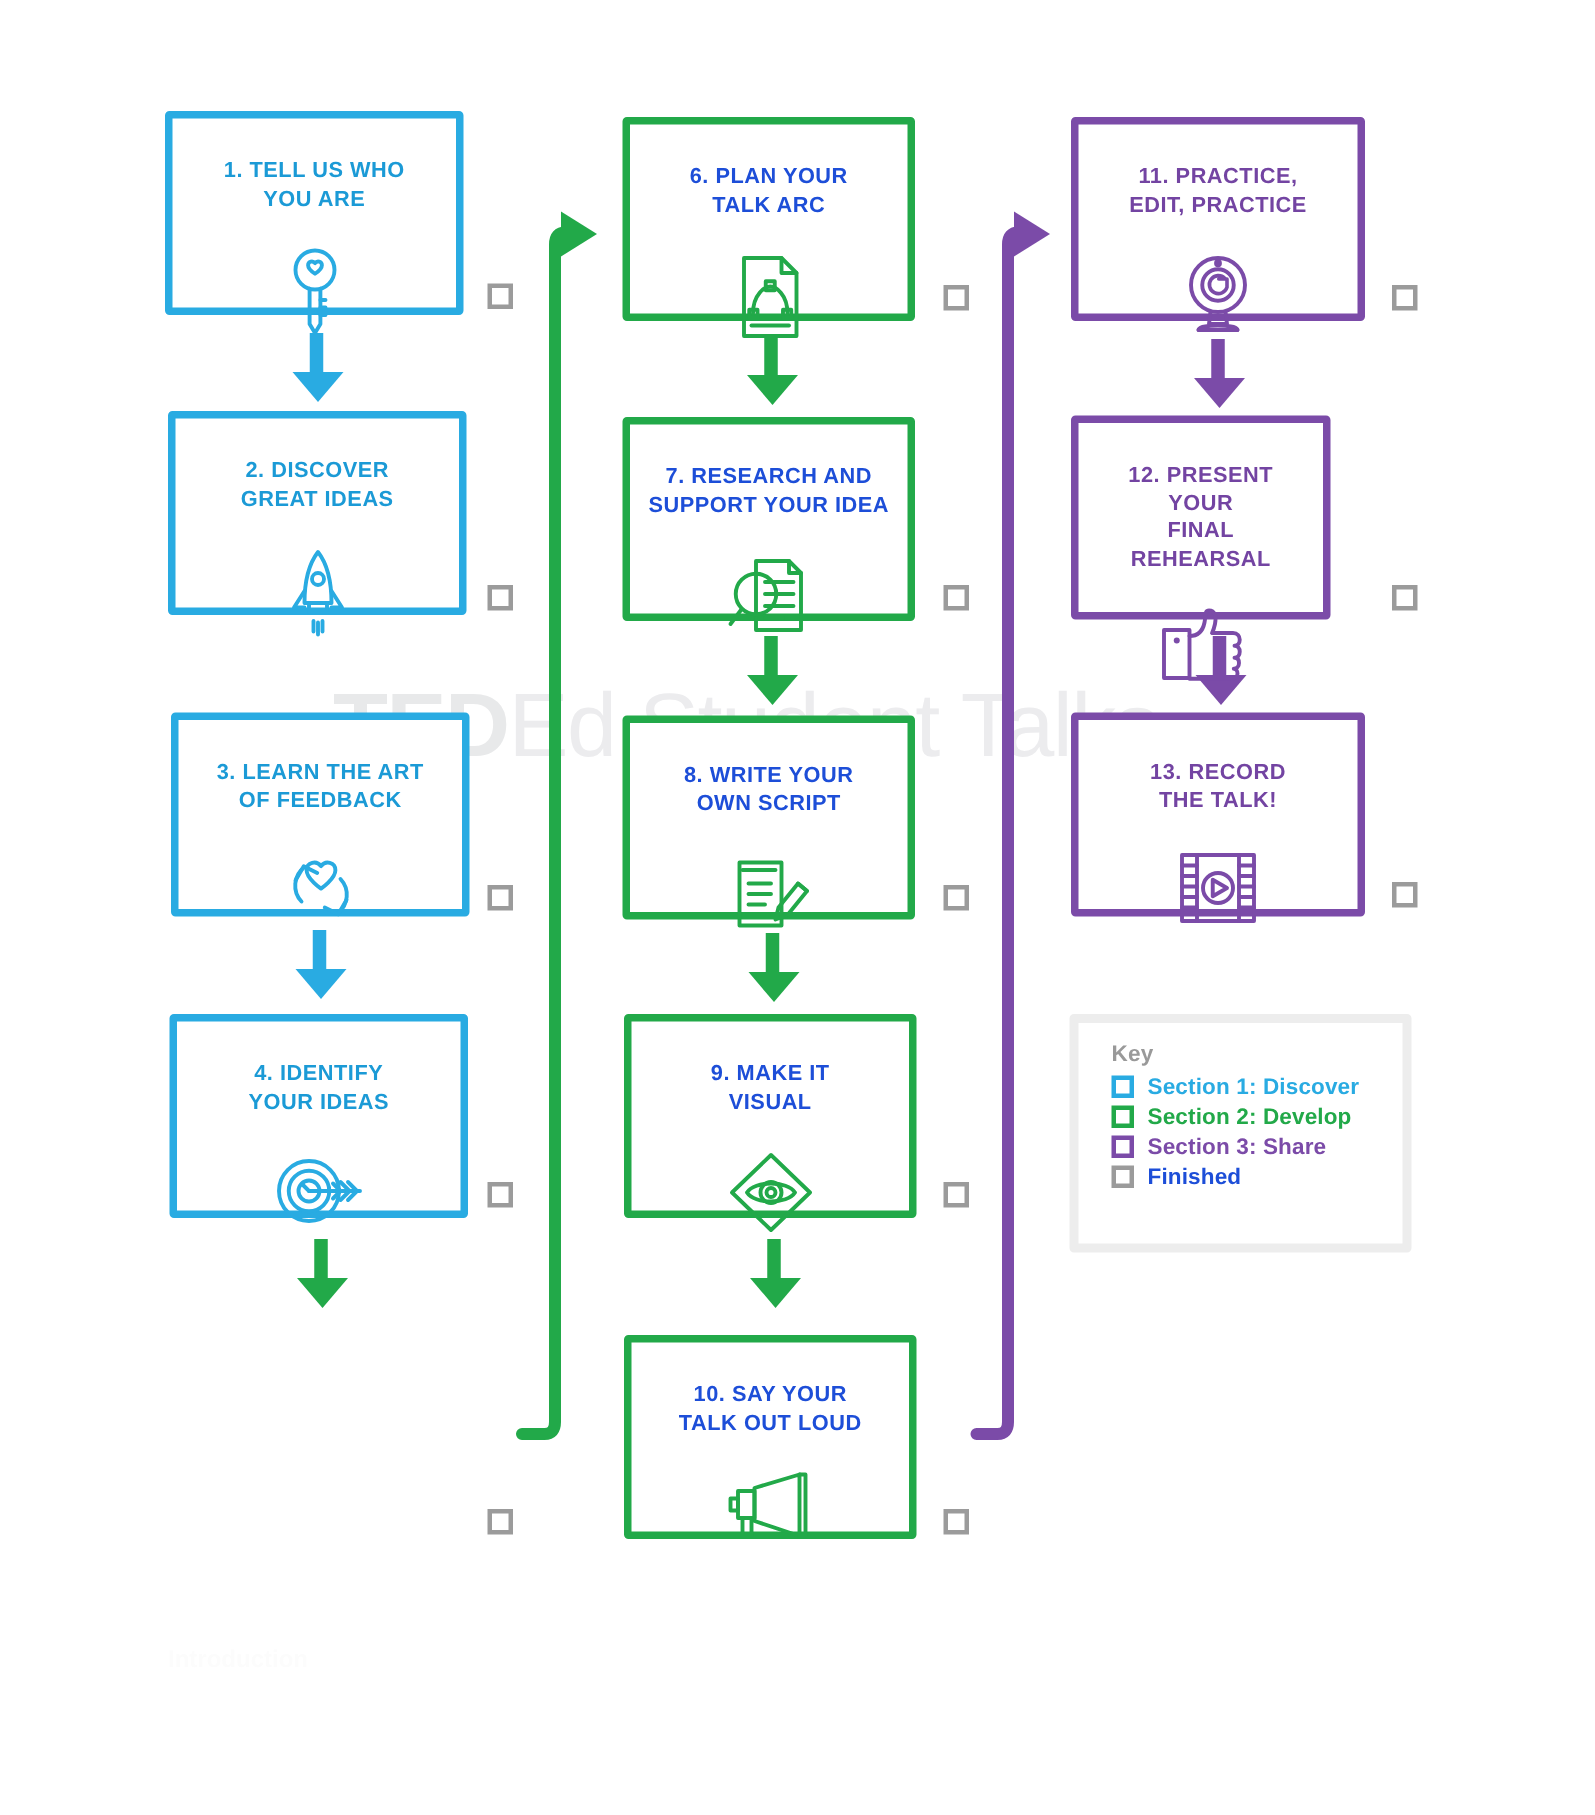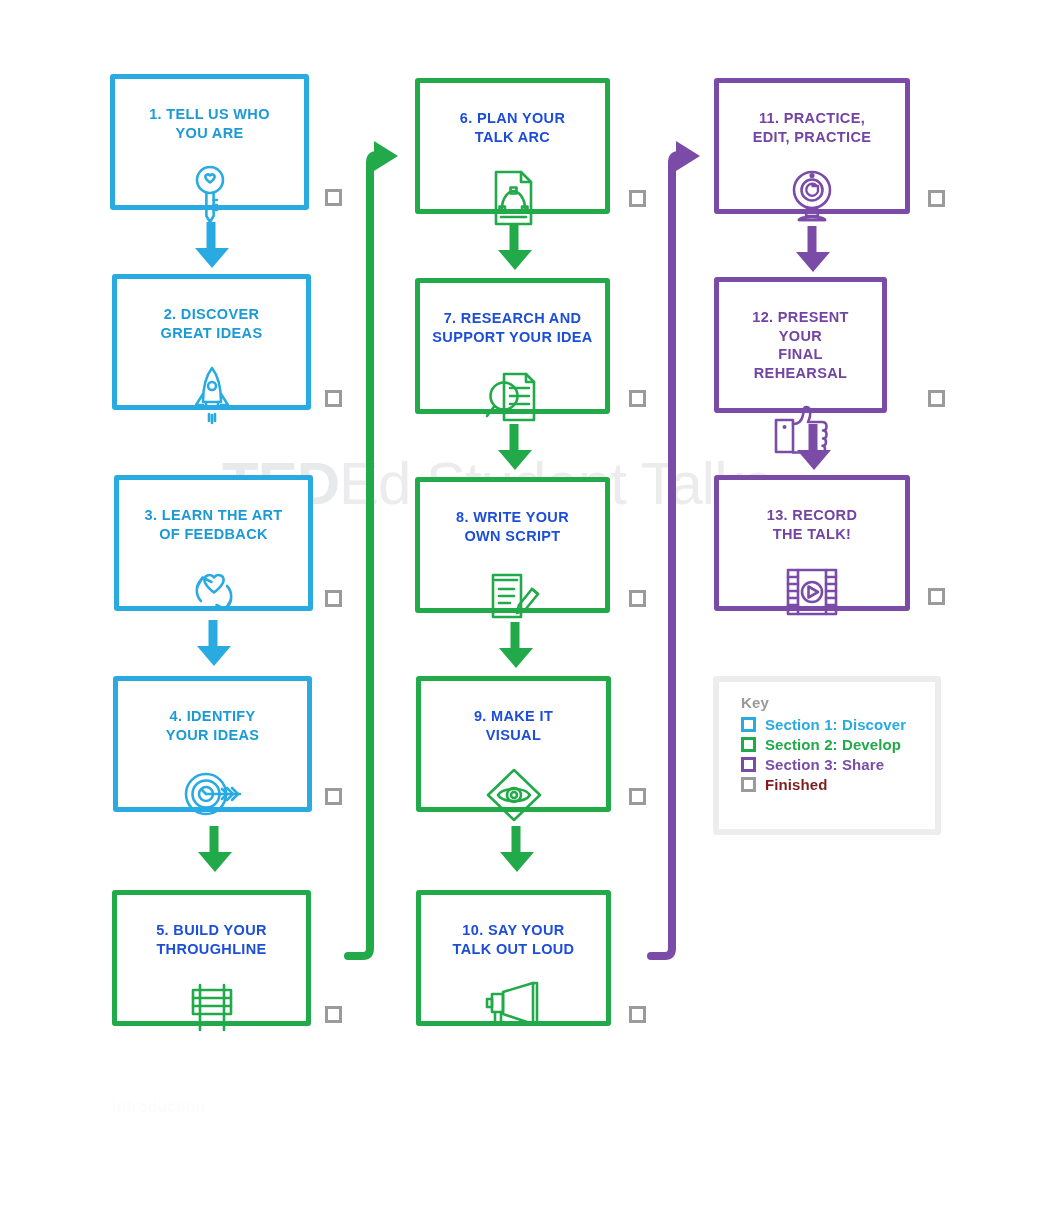--- a/index.html
+++ b/index.html
@@ -238,31 +238,20 @@
         <path d="M28 28 L62 28"></path>
         <path d="M54 22 L60 28 L54 34"></path>
         <path d="M49 22 L55 28 L49 34"></path>
         <path d="M44 23 L49 28 L44 33"></path>
         <path d="M28 28 L24 24"></path>
       </svg>
     </div>
   </div>
   <div class="checkbox" style="left:325px;top:788px;"></div>
 
-  <div class="card c-green" style="left:112px;top:890px;width:199px;height:136px;">
-    <div class="card-title">5. BUILD YOUR
-THROUGHLINE</div>
-    <div class="card-icon">
-      <svg width="62" height="56" viewBox="0 0 62 56" fill="none" stroke="#22a949" stroke-width="2.6" stroke-linecap="round" stroke-linejoin="round">
-        <rect x="12" y="10" width="38" height="24"></rect>
-        <path d="M12 18 L50 18 M12 26 L50 26"></path>
-        <path d="M19 5 L19 50 M43 5 L43 50"></path>
-      </svg>
-    </div>
-  </div>
   <div class="checkbox" style="left:325px;top:1006px;"></div>
 
   <div class="card c-green" style="left:415px;top:78px;width:195px;height:136px;">
     <div class="card-title">6. PLAN YOUR
 TALK ARC</div>
     <div class="card-icon">
       <svg width="48" height="60" viewBox="0 0 48 60" fill="none" stroke="#22a949" stroke-width="2.6" stroke-linecap="round" stroke-linejoin="round">
         <path d="M7 4 L32 4 L42 14 L42 56 L7 56 Z"></path>
         <path d="M32 4 L32 14 L42 14"></path>
         <path d="M13 41 C13 28 21 23 24.5 23 C28 23 36 28 36 41"></path>
@@ -393,17 +382,17 @@
       <span class="key-label" style="color:#22a949;">Section 2: Develop</span>
     </div>
 
     <div class="key-row">
       <span class="key-swatch" style="border-color:#7b4ba8;"></span>
       <span class="key-label" style="color:#7b4ba8;">Section 3: Share</span>
     </div>
 
     <div class="key-row">
       <span class="key-swatch" style="border-color:#9b9b9b;"></span>
-      <span class="key-label" style="color:#7f1d1d;">Finished</span>
+      <span class="key-label" style="color:#1d4ed8;">Finished</span>
     </div>
   </div>
 
 </div>
 
 </body></html>

